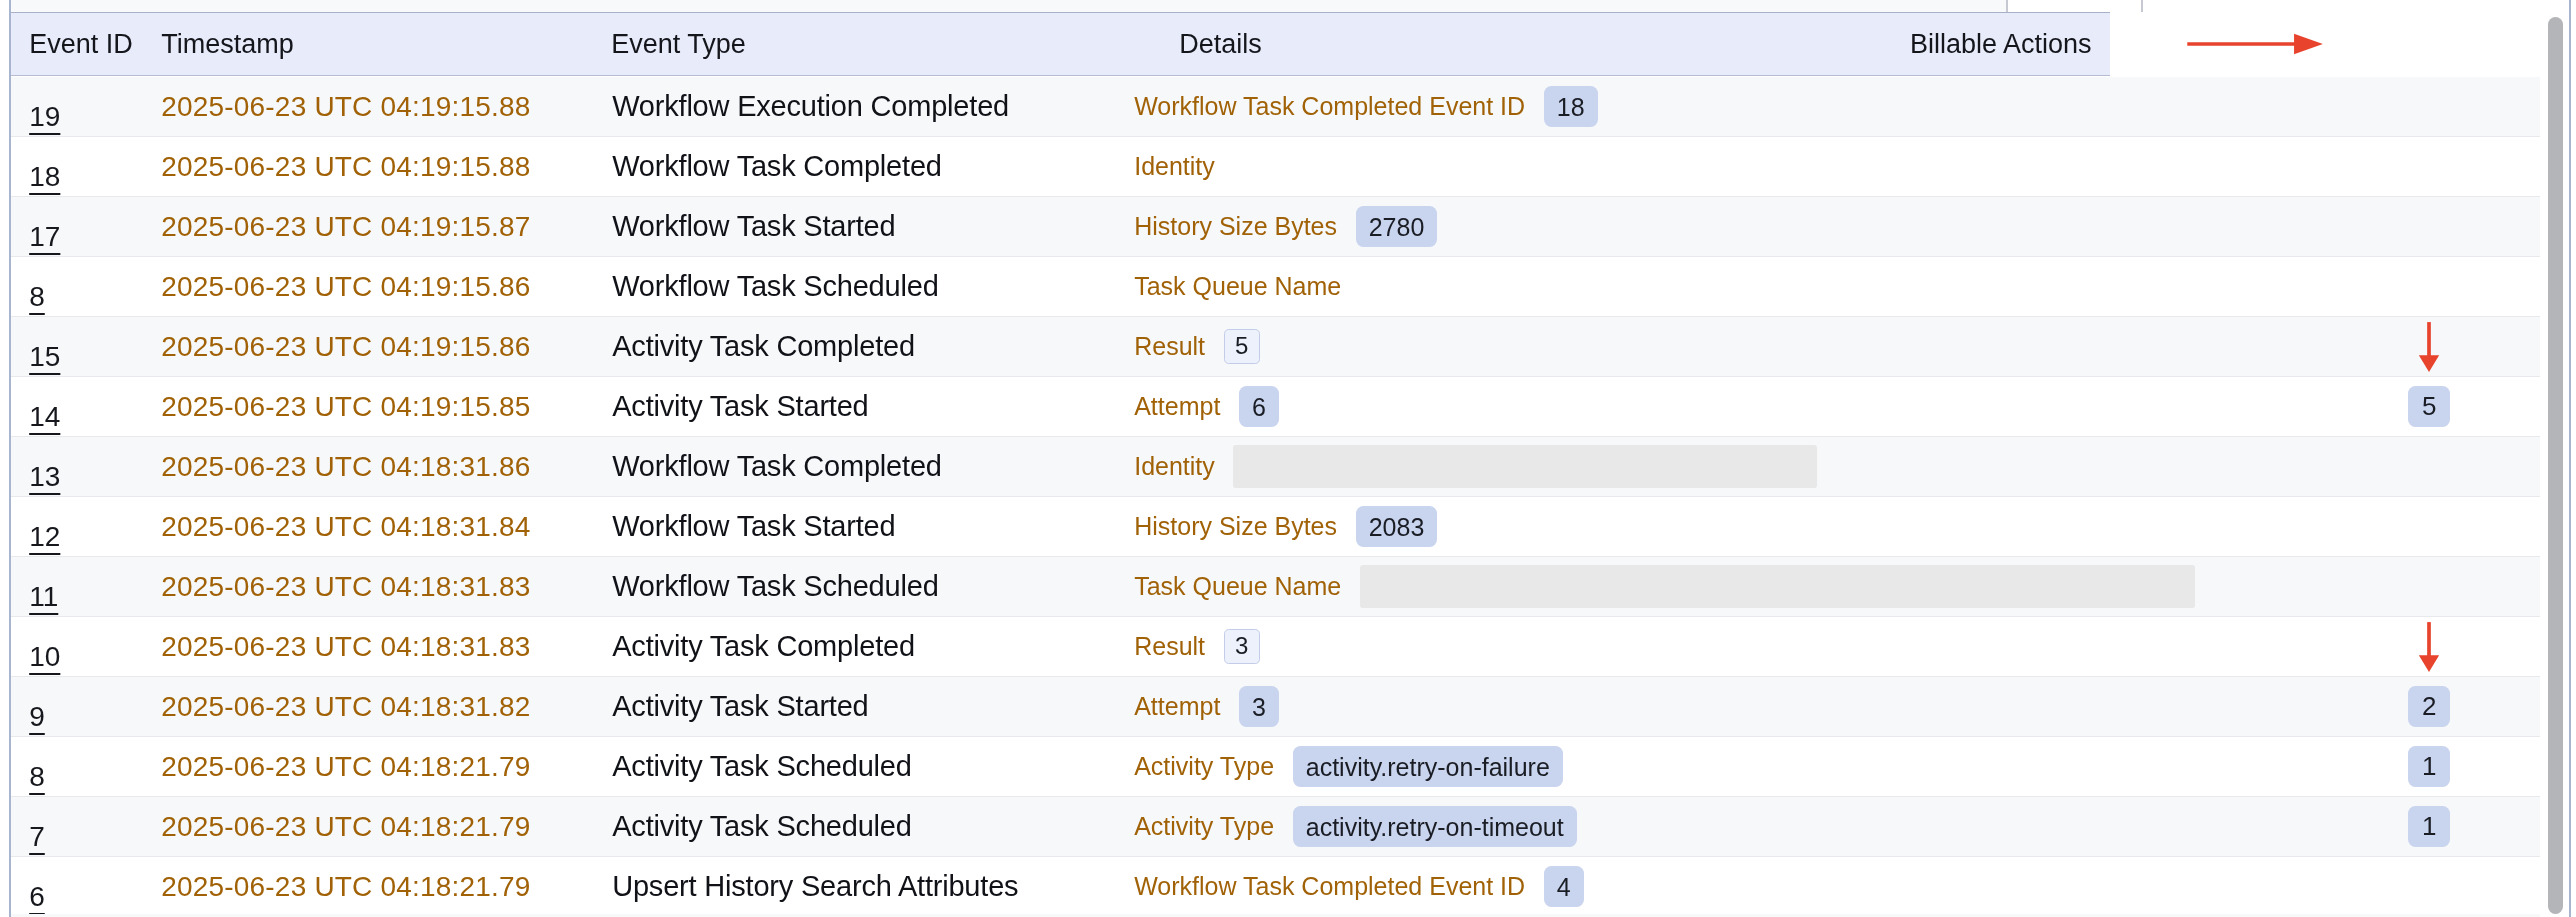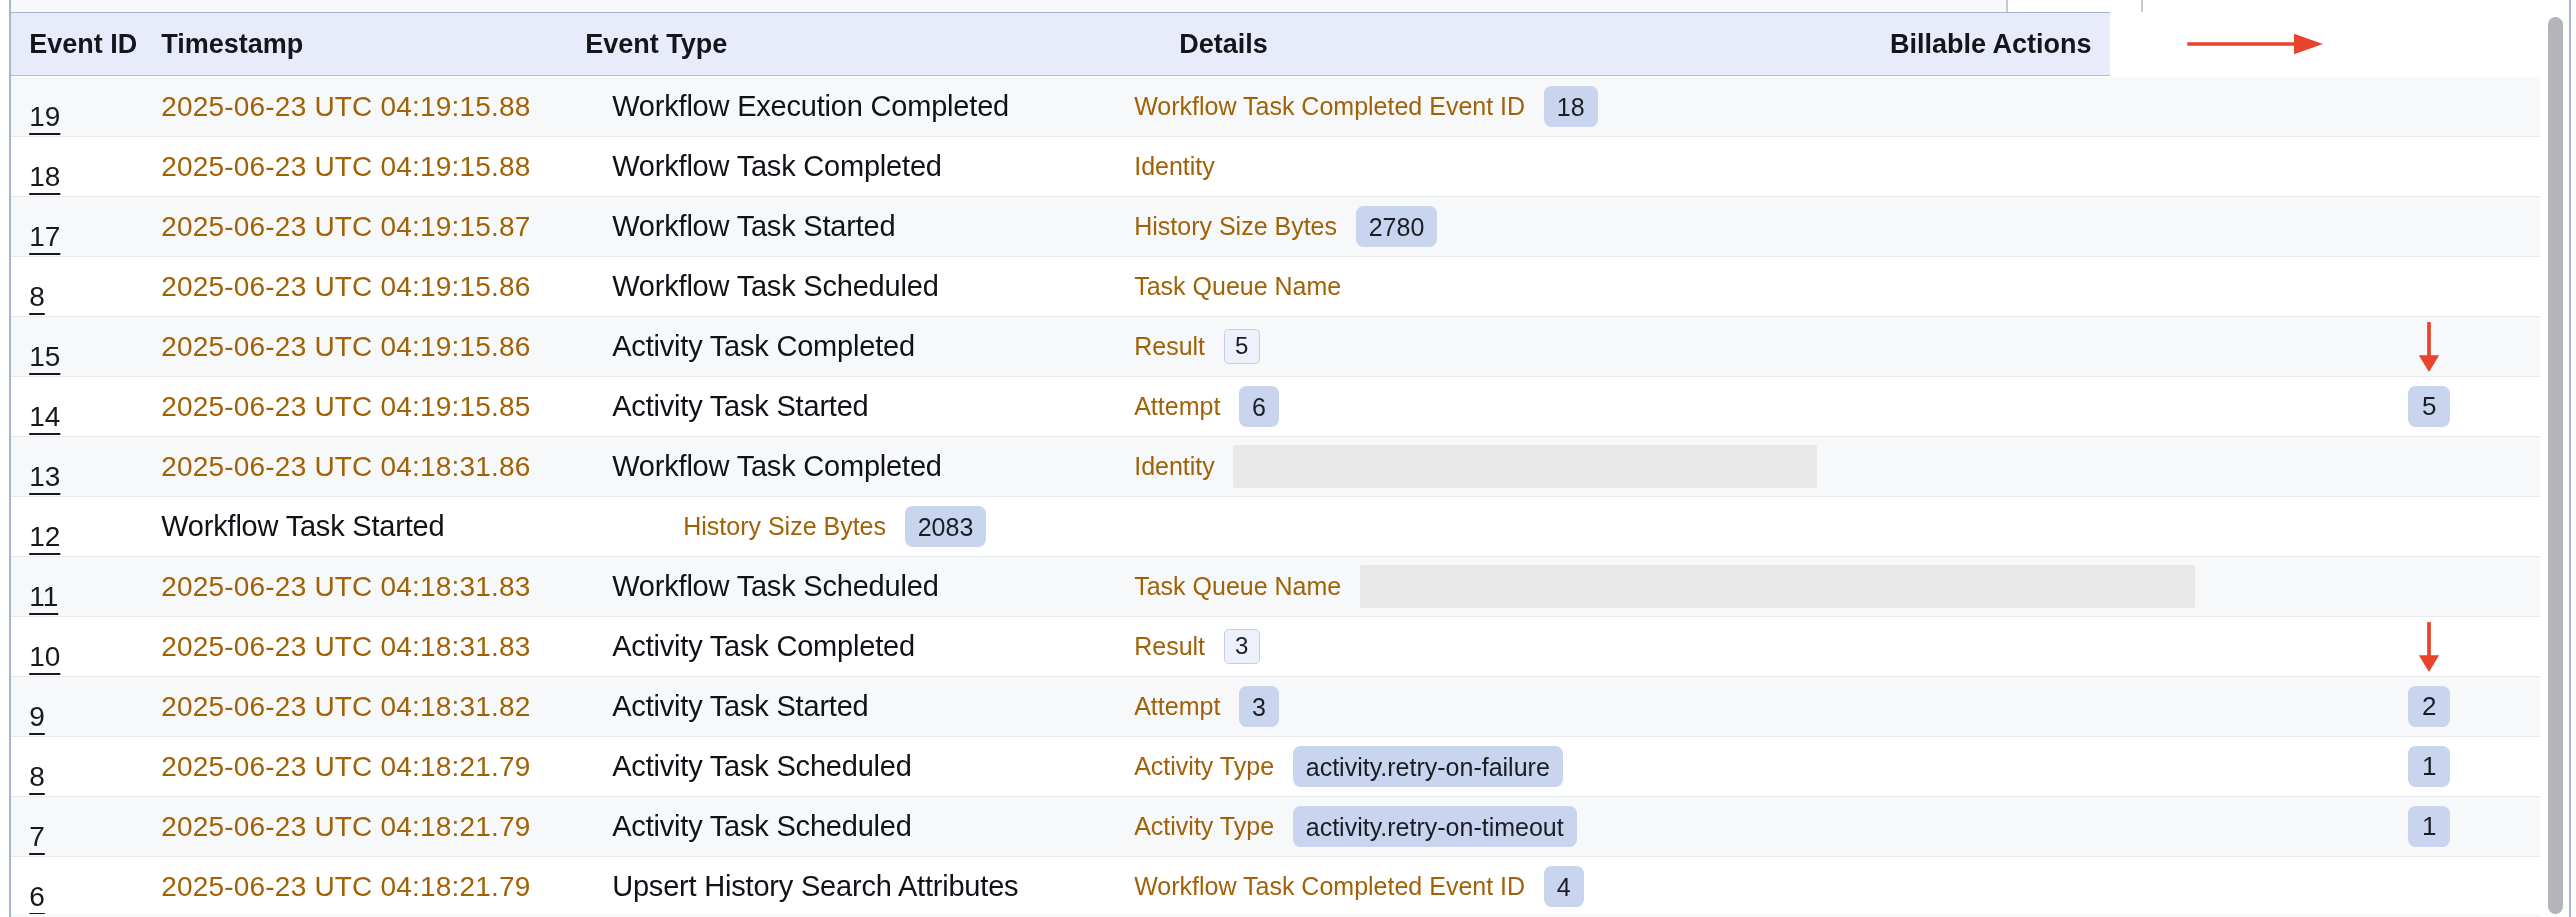--- a/index.html
+++ b/index.html
@@ -23,25 +23,25 @@
   .page-border-left{position:absolute;left:9.3px;top:0;width:1.9px;height:918px;background:var(--page-border);}
   .page-border-right{position:absolute;left:2569px;top:0;width:1.9px;height:918px;background:var(--page-border);}
 
   
   .top-strip{position:absolute;left:11.2px;top:0;height:12px;width:1996px;background:#f8f9fb;}
   .top-strip-divider-1{position:absolute;left:2006px;top:0;width:1.9px;height:12px;background:#c6c9d2;}
   .top-strip-divider-2{position:absolute;left:2141px;top:0;width:1.9px;height:12px;background:#c6c9d2;}
 
   
   .thead{position:absolute;left:11.2px;top:12px;width:2099px;height:64px;background:var(--header-bg);
-         border-top:1.9px solid #a8b1c7;border-bottom:1.9px solid #b5bcd1;font-weight:bold;}
+         border-top:1.9px solid #a8b1c7;border-bottom:1.9px solid #b5bcd1;}
   .th{position:absolute;top:50%;transform:translateY(-50%);font-size:27px;color:#14161c;white-space:nowrap;}
   .th-id{left:18px;}
   .th-ts{left:150px;}
-  .th-type{left:574px;}
+  .th-type{left:600px;}
   .th-details{left:1122px;margin-left:46px;}
   .th-billable{right:18.7px;}
   .header-arrow{position:absolute;top:50%;transform:translateY(-50%);left:2174px;width:142px;height:26px;}
 
   
   .tbody{position:absolute;left:11.2px;top:77px;width:2529px;}
   .row{display:flex;align-items:center;height:60px;border-bottom:0.9px solid var(--divider);background:#ffffff;}
   .row:nth-child(odd){background:var(--row-stripe);}
   .c{flex:none;display:flex;align-items:center;}
   .c-id{width:150px;padding-left:18px;}
@@ -227,20 +227,23 @@
     </div>
     <div class="c c-bill">
       
       
     </div>
   </div>
     <div class="row">
     <div class="c c-id">
       <a class="idlink">12</a>
     </div>
+    <div class="c c-ts">
+      <span class="ts">2025-06-23 UTC 04:18:31.84</span>
+    </div>
     <div class="c c-type">
       <span class="etype">Workflow Task Started</span>
     </div>
     <div class="c c-details">
       <span class="dlabel">History Size Bytes</span>
       <span class="badge">2083</span>
 
     </div>
     <div class="c c-bill">
       

